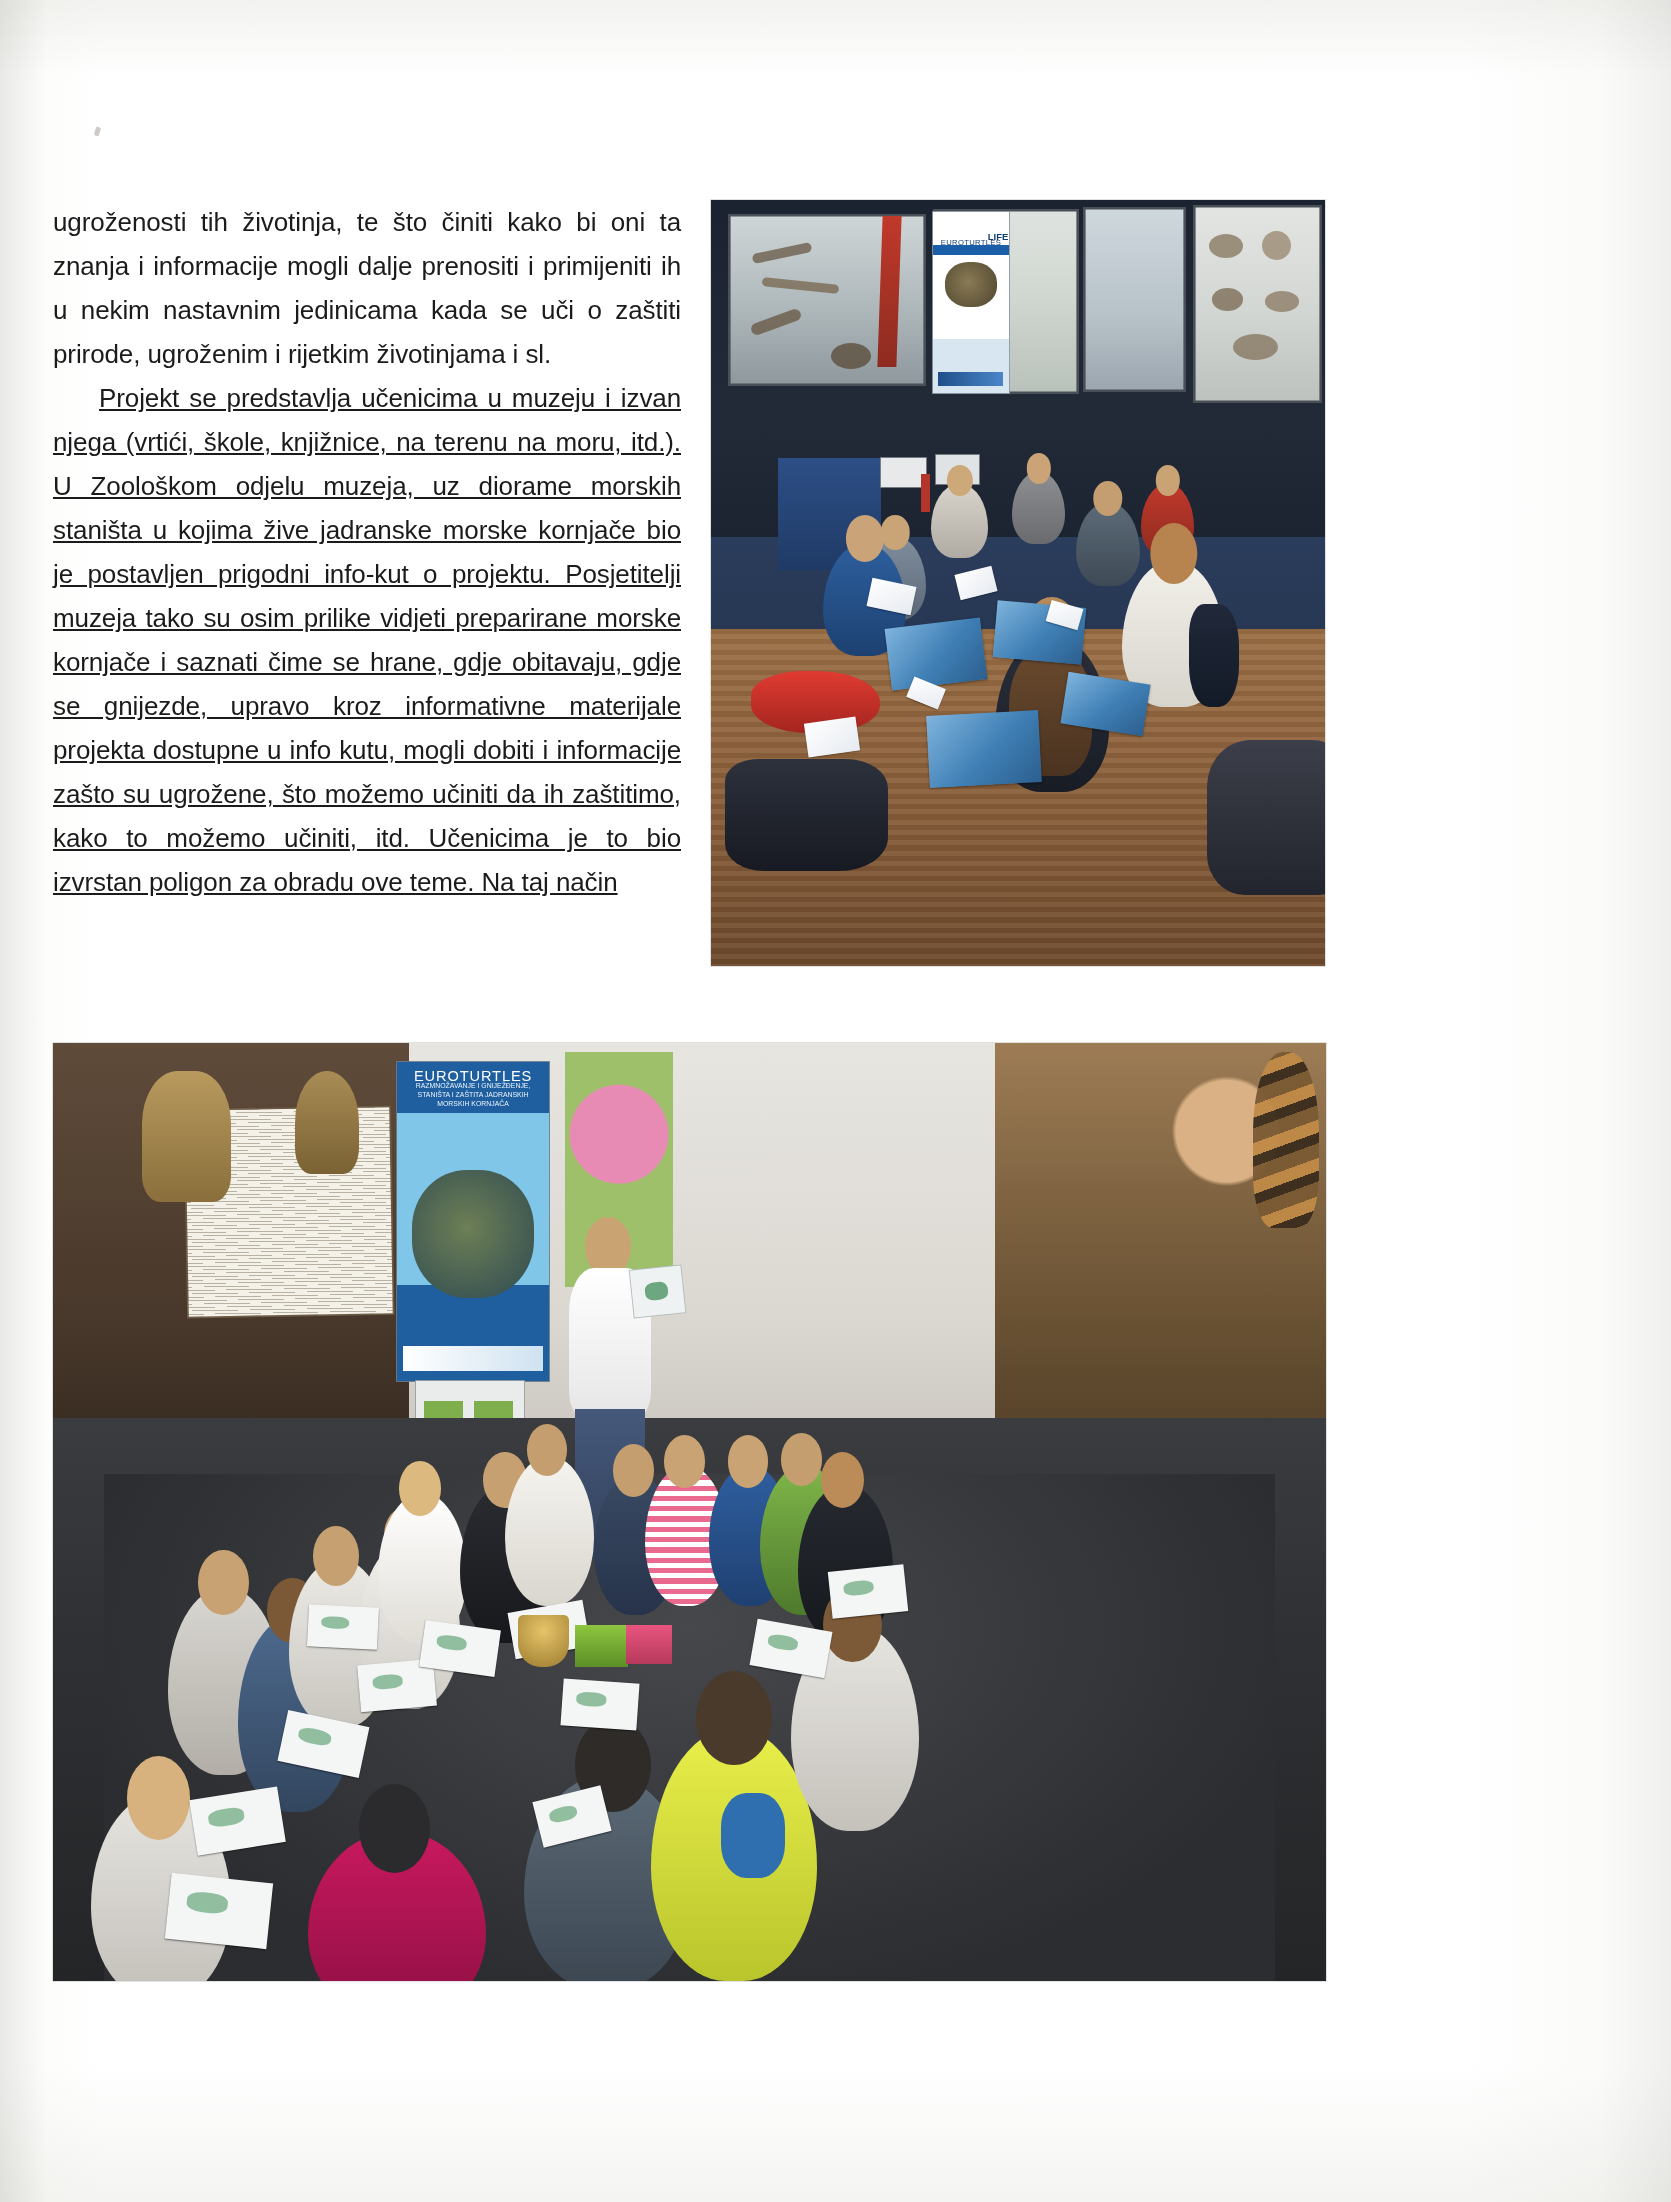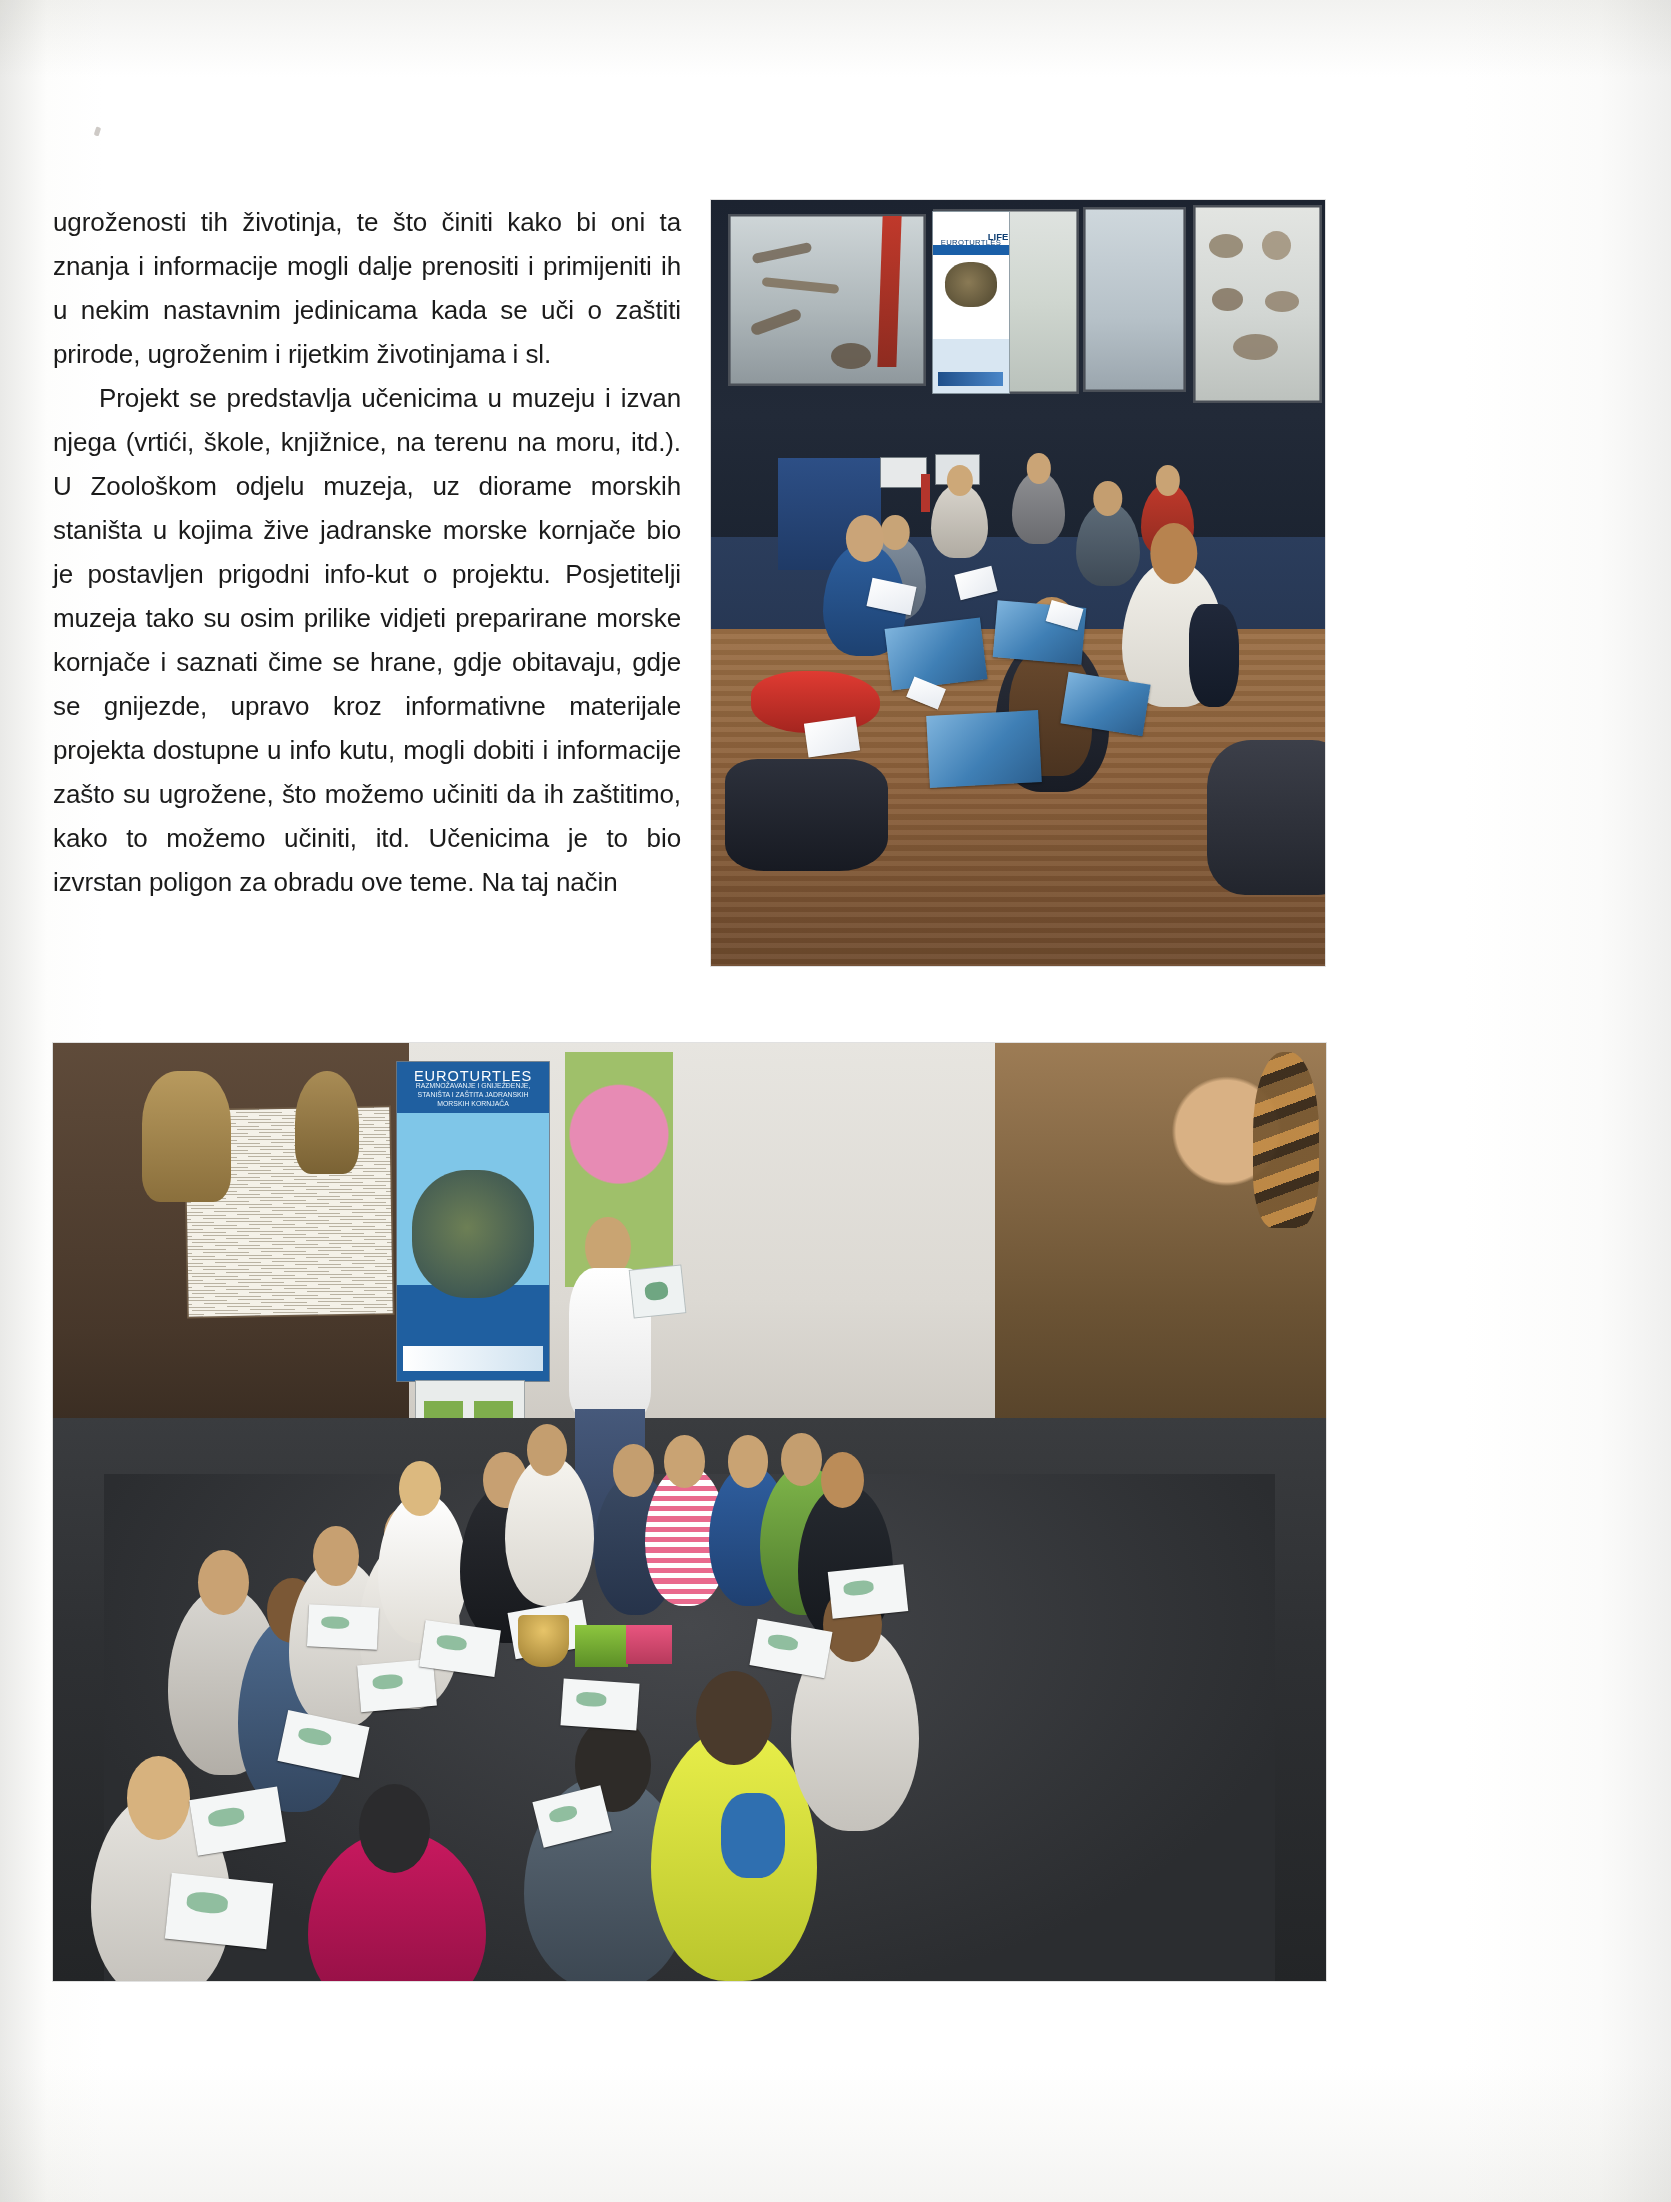--- a/index.html
+++ b/index.html
@@ -57,21 +57,21 @@
     margin: 0;
     font-family: "Liberation Sans", sans-serif;
     font-size: 26px;
     line-height: 44px;
     color: #1b1b1b;
     text-align: justify;
     text-justify: inter-word;
     letter-spacing: -0.1px;
     -webkit-font-smoothing: antialiased;
   }
-  .text-col p.indent { text-indent: 46px; }
+  .text-col p.indent { text-indent: 46px; text-decoration: underline; }
   .text-col p + p { margin-top: 0; }
 
   
   .photo {
     position: absolute;
     overflow: hidden;
     box-shadow: 0 0 0 0.9px rgba(120,120,120,.25);
   }
 
   

